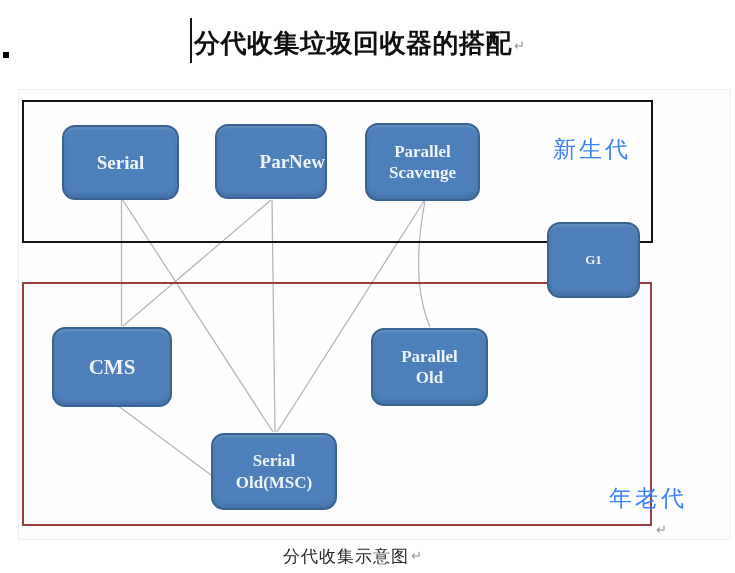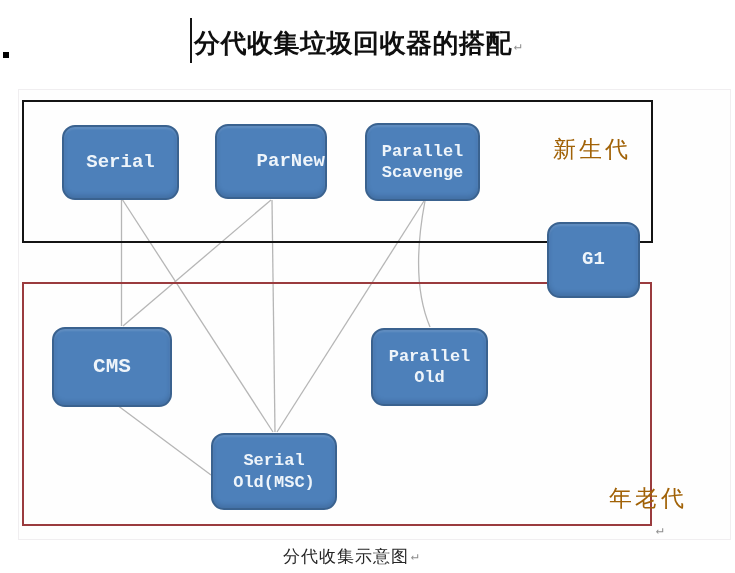--- a/index.html
+++ b/index.html
@@ -1,48 +1,48 @@
 <!DOCTYPE html>
 <html style="--node-fill: #4d80ba; --node-border: #3a628f; --node-text: #eef4fa; --young-border: #141414; --old-border: #9a3b3e;"><head>
 <meta charset="utf-8">
 <style>
   html,body{margin:0;padding:0;background:#ffffff;}
   .page{
     position:relative;width:735px;height:573px;overflow:hidden;
-    background:#ffffff;font-family:Liberation Mono, monospace;
+    background:#ffffff;font-family:Liberation Serif, serif;
   }
   
   .img-frame{position:absolute;left:18px;top:89px;width:711px;height:449px;
     border:1px solid #f0eef0;background:#fefefe;}
   
   .bullet{position:absolute;left:3px;top:52px;width:6px;height:6px;background:#000;}
   .cursor{position:absolute;left:190px;top:18px;width:2px;height:45px;background:#151515;}
   .title{position:absolute;left:194px;top:26px;margin:0;
     font-size:26px;font-weight:bold;color:#0f0f0f;letter-spacing:0.5px;white-space:nowrap;}
   .pmark{color:#8f8f8f;font-size:13px;font-weight:normal;vertical-align:2px;margin-left:2px;}
   
   .group{position:absolute;background:transparent;z-index:2;}
   .group-young{left:22px;top:100px;width:627px;height:139px;border:2px solid var(--young-border,#141414);}
   .group-old{left:22px;top:282px;width:626px;height:240px;border:2px solid var(--old-border,#9a3b3e);}
-  .group-label{position:absolute;font-size:23px;color:#a16207;letter-spacing:3px;z-index:2;white-space:nowrap;}
+  .group-label{position:absolute;font-size:23px;color:#3b82f6;letter-spacing:3px;z-index:2;white-space:nowrap;}
   .label-young{left:553px;top:134px;}
   .label-old{left:561px;top:483px;margin-left:48px;}
   
   .edges{position:absolute;left:0;top:0;width:735px;height:573px;z-index:1;}
   
   .node{position:absolute;z-index:3;display:flex;align-items:center;justify-content:center;
     background:var(--node-fill,#4d80ba);border:2px solid var(--node-border,#3a628f);
     border-radius:13px;box-sizing:border-box;
     box-shadow:inset 0 -3px 4px rgba(20,40,70,0.18), inset 0 2px 2px rgba(255,255,255,0.12);}
   .node span{color:var(--node-text,#eef4fa);font-weight:bold;text-align:center;
     white-space:pre-line;line-height:1.25;}
   .n-serial{left:62px;top:125px;width:117px;height:75px;}  .n-serial span{font-size:19px;}
   .n-parnew{left:215px;top:124px;width:112px;height:75px;justify-content:flex-end;} .n-parnew span{font-size:19px;}
   .n-ps{left:365px;top:123px;width:115px;height:78px;}     .n-ps span{font-size:17px;}
-  .n-g1{left:547px;top:222px;width:93px;height:76px;}      .n-g1 span{font-size:19px;}
+  .n-g1{left:547px;top:222px;width:93px;height:76px;}      .n-g1 span{font-size:13px;}
   .n-cms{left:52px;top:327px;width:120px;height:80px;}     .n-cms span{font-size:21px;}
   .n-pold{left:371px;top:328px;width:117px;height:78px;}   .n-pold span{font-size:17px;}
   .n-sold{left:211px;top:433px;width:126px;height:77px;}   .n-sold span{font-size:17px;}
   
   .pmark-box{position:absolute;left:656px;top:522px;font-size:13px;color:#8f8f8f;z-index:2;}
   
   .caption{position:absolute;left:283px;top:545px;font-size:17px;color:#262626;
     letter-spacing:1px;white-space:nowrap;text-align:right;}
 </style>
 </head>

